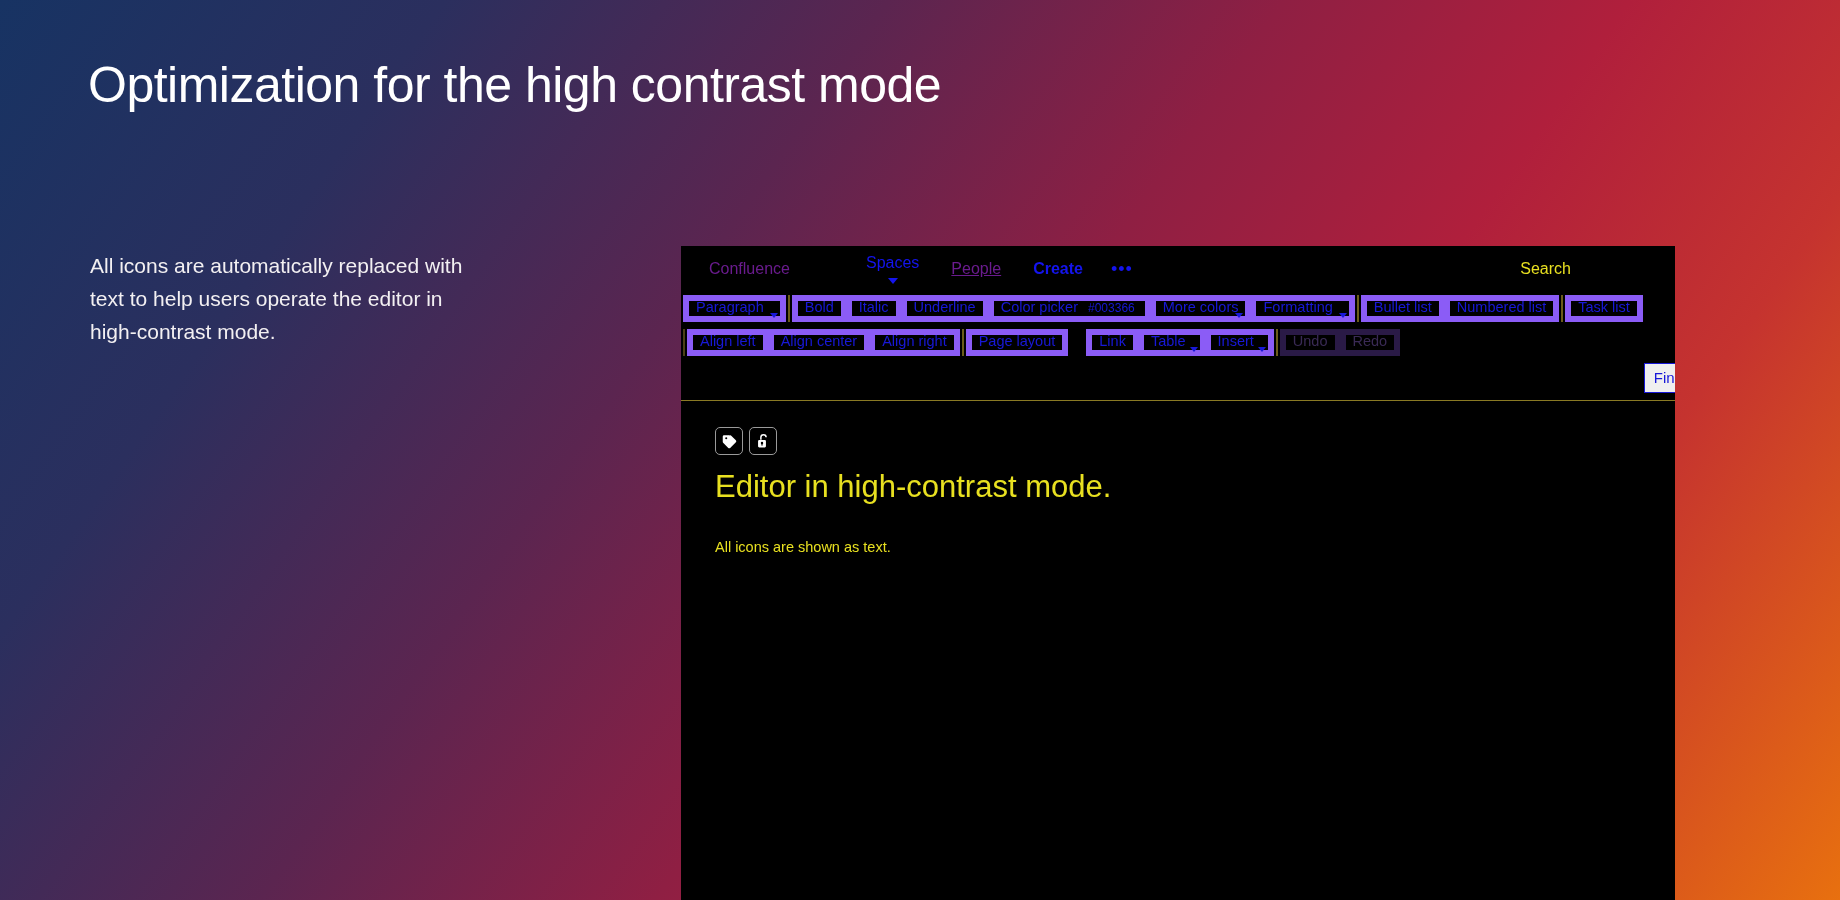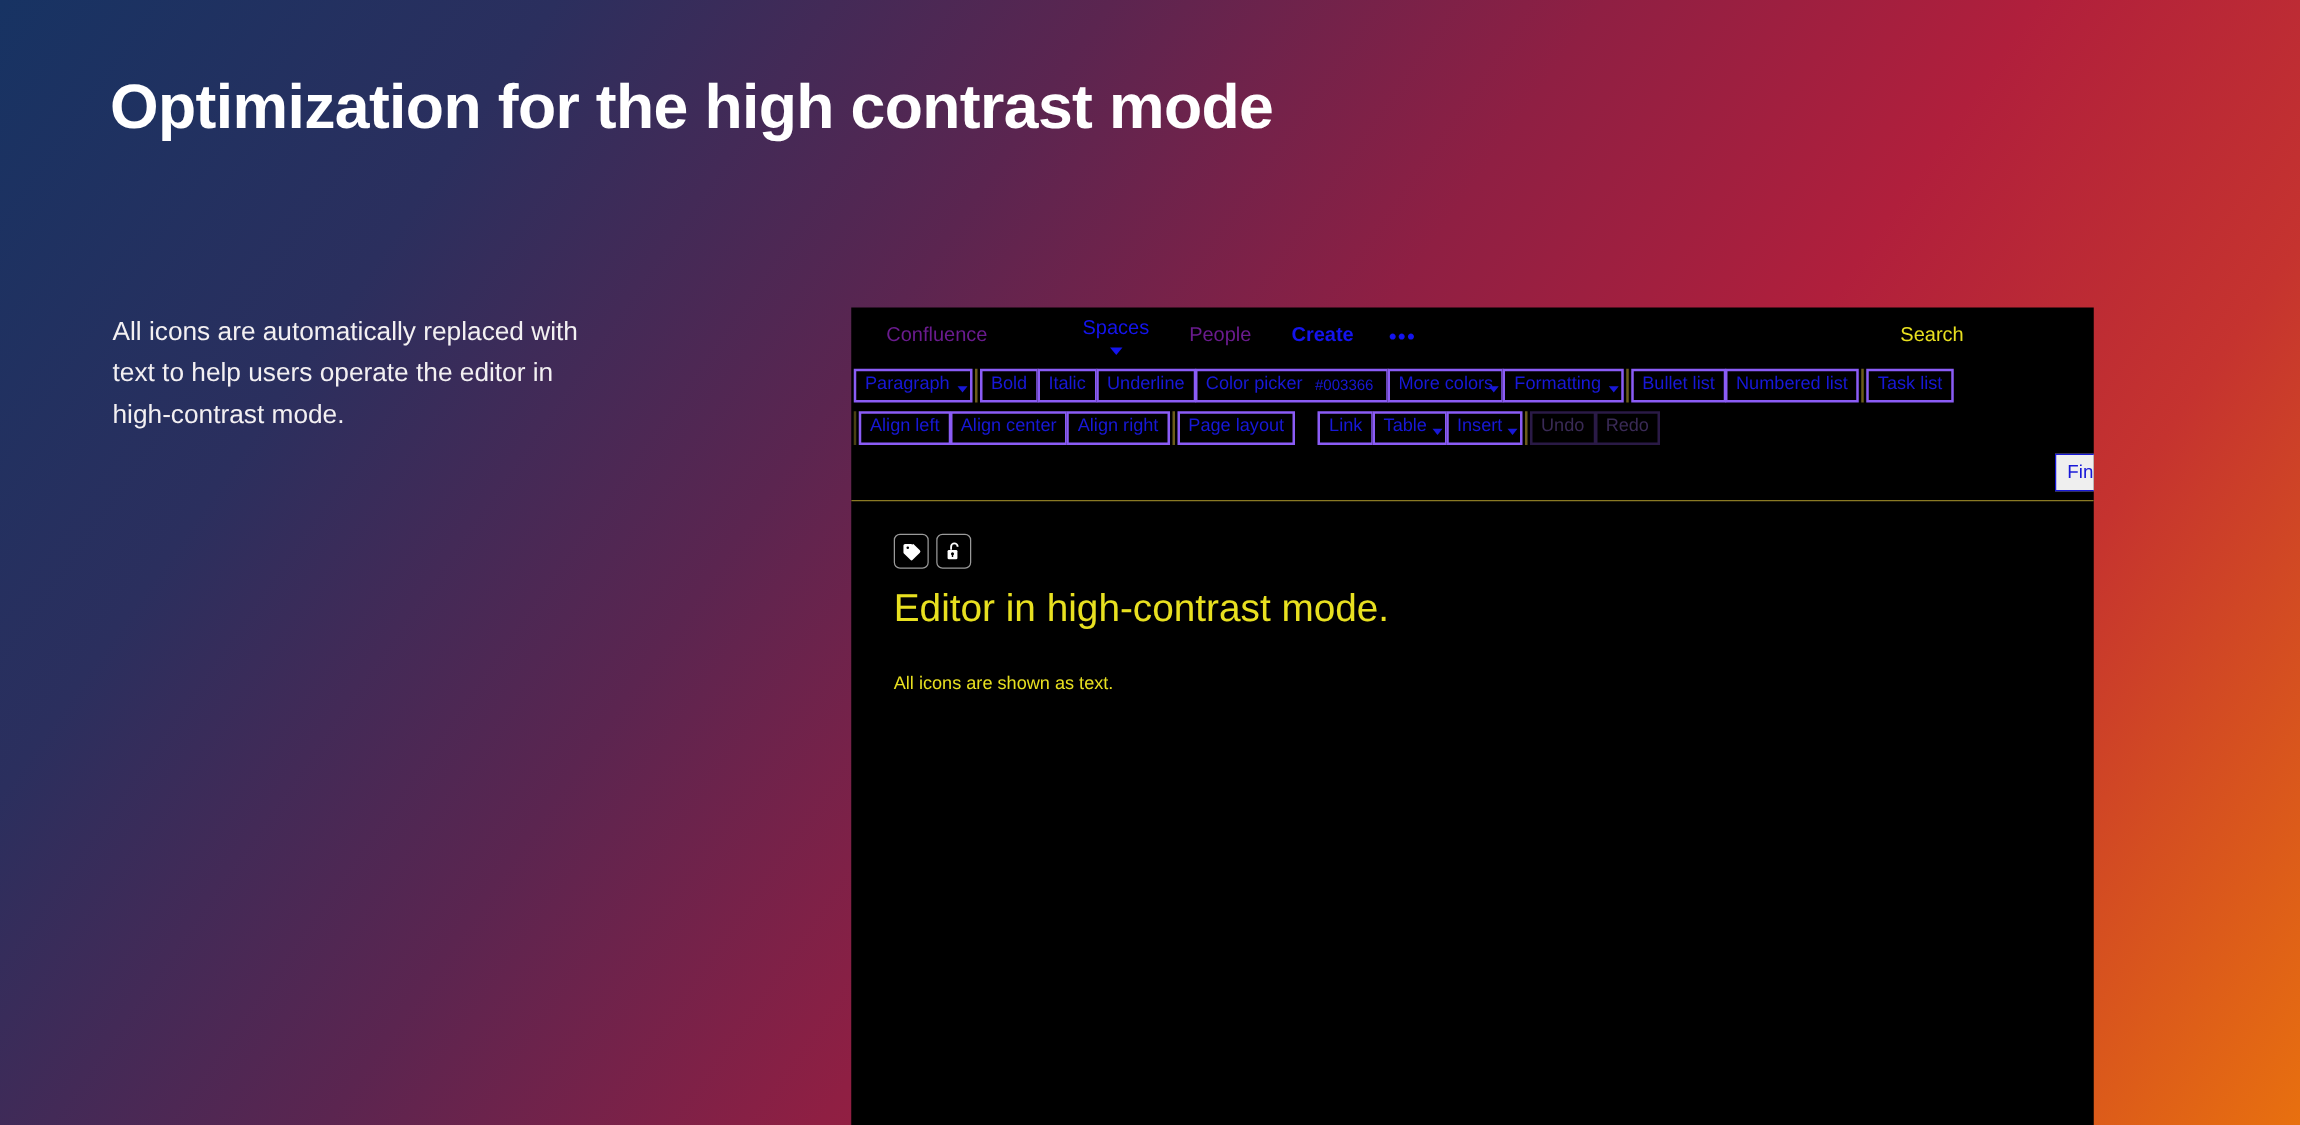--- a/index.html
+++ b/index.html
@@ -19,21 +19,21 @@
         #c5332f 80%,
         #e8700f 100%);
     position: relative;
   }
 
   
   #slide-title {
     position: absolute;
     left: 88px; top: 56px;
     font-size: 50px;
-    font-weight: 700;
+    font-weight: 400;
     letter-spacing: -0.5px;
     color: #ffffff;
     white-space: nowrap;
   }
   #slide-body {
     position: absolute;
     left: 90px; top: 250px;
     width: 400px;
     font-size: 21px;
     line-height: 1.56;
@@ -92,21 +92,21 @@
     display: flex;
     align-items: center;
     height: 28px;
     margin-left: 2px;
     white-space: nowrap;
   }
   #toolbar-row-1 { margin-top: 2px; }
   #toolbar-row-2 { margin-top: 6px; }
 
   .tb-btn {
-    border: 2px solid #8b5cf6;
+    border: 6px solid #8b5cf6;
     color: #1818d8;
     font-size: 14.5px;
     line-height: 1;
     padding: 6px 7px 7px 7px;
     height: 27px;
     background: #000;
     position: relative;
     display: inline-flex;
     align-items: center;
   }
@@ -205,21 +205,21 @@
 <div id="editor-window">
 
   <div id="global-nav">
     <span class="nav-item" style="margin-right:76px;">Confluence</span>
 
     <span id="nav-spaces-wrap" style="margin-right:32px;flex-direction:column;">
       <span class="nav-item blue">Spaces</span>
       <span class="chev"></span>
     </span>
 
-    <span class="nav-item" style="margin-right:32px;">People</span>
+    <span class="nav-item" style="margin-right:32px;text-decoration:underline;">People</span>
 
     <span class="nav-item blue bold" style="margin-right:28px;">Create</span>
 
     <span id="nav-dots">•••</span>
 
     <span id="nav-search">Search</span>
   </div>
 
   <div id="toolbar-row-1" class="toolbar-row">
     <div class="tb-group">

